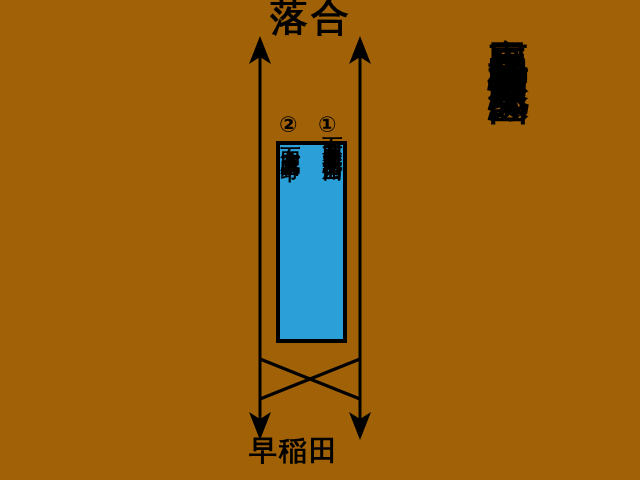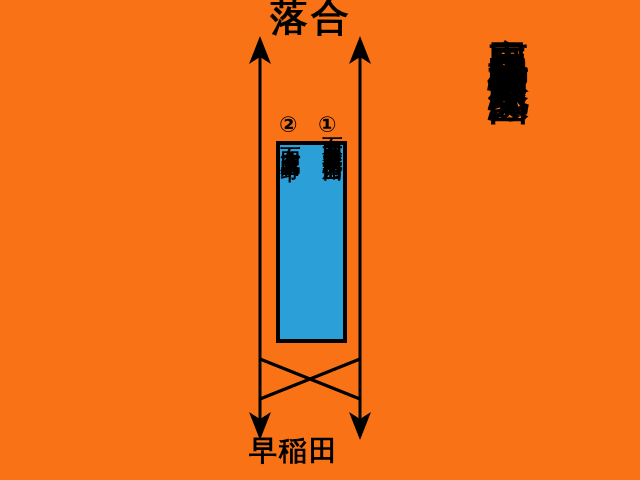--- a/index.html
+++ b/index.html
@@ -5,21 +5,21 @@
   html, body {
     margin: 0;
     padding: 0;
     background: #ffffff;
     font-family: "DejaVu Sans", sans-serif;
   }
   #canvas {
     position: relative;
     width: 640px;
     height: 480px;
-    background: #f97316;
+    background: #a16207;
     overflow: hidden;
     color: #000000;
   }
   #track-svg {
     position: absolute;
     left: 0;
     top: 0;
     width: 640px;
     height: 480px;
   }

